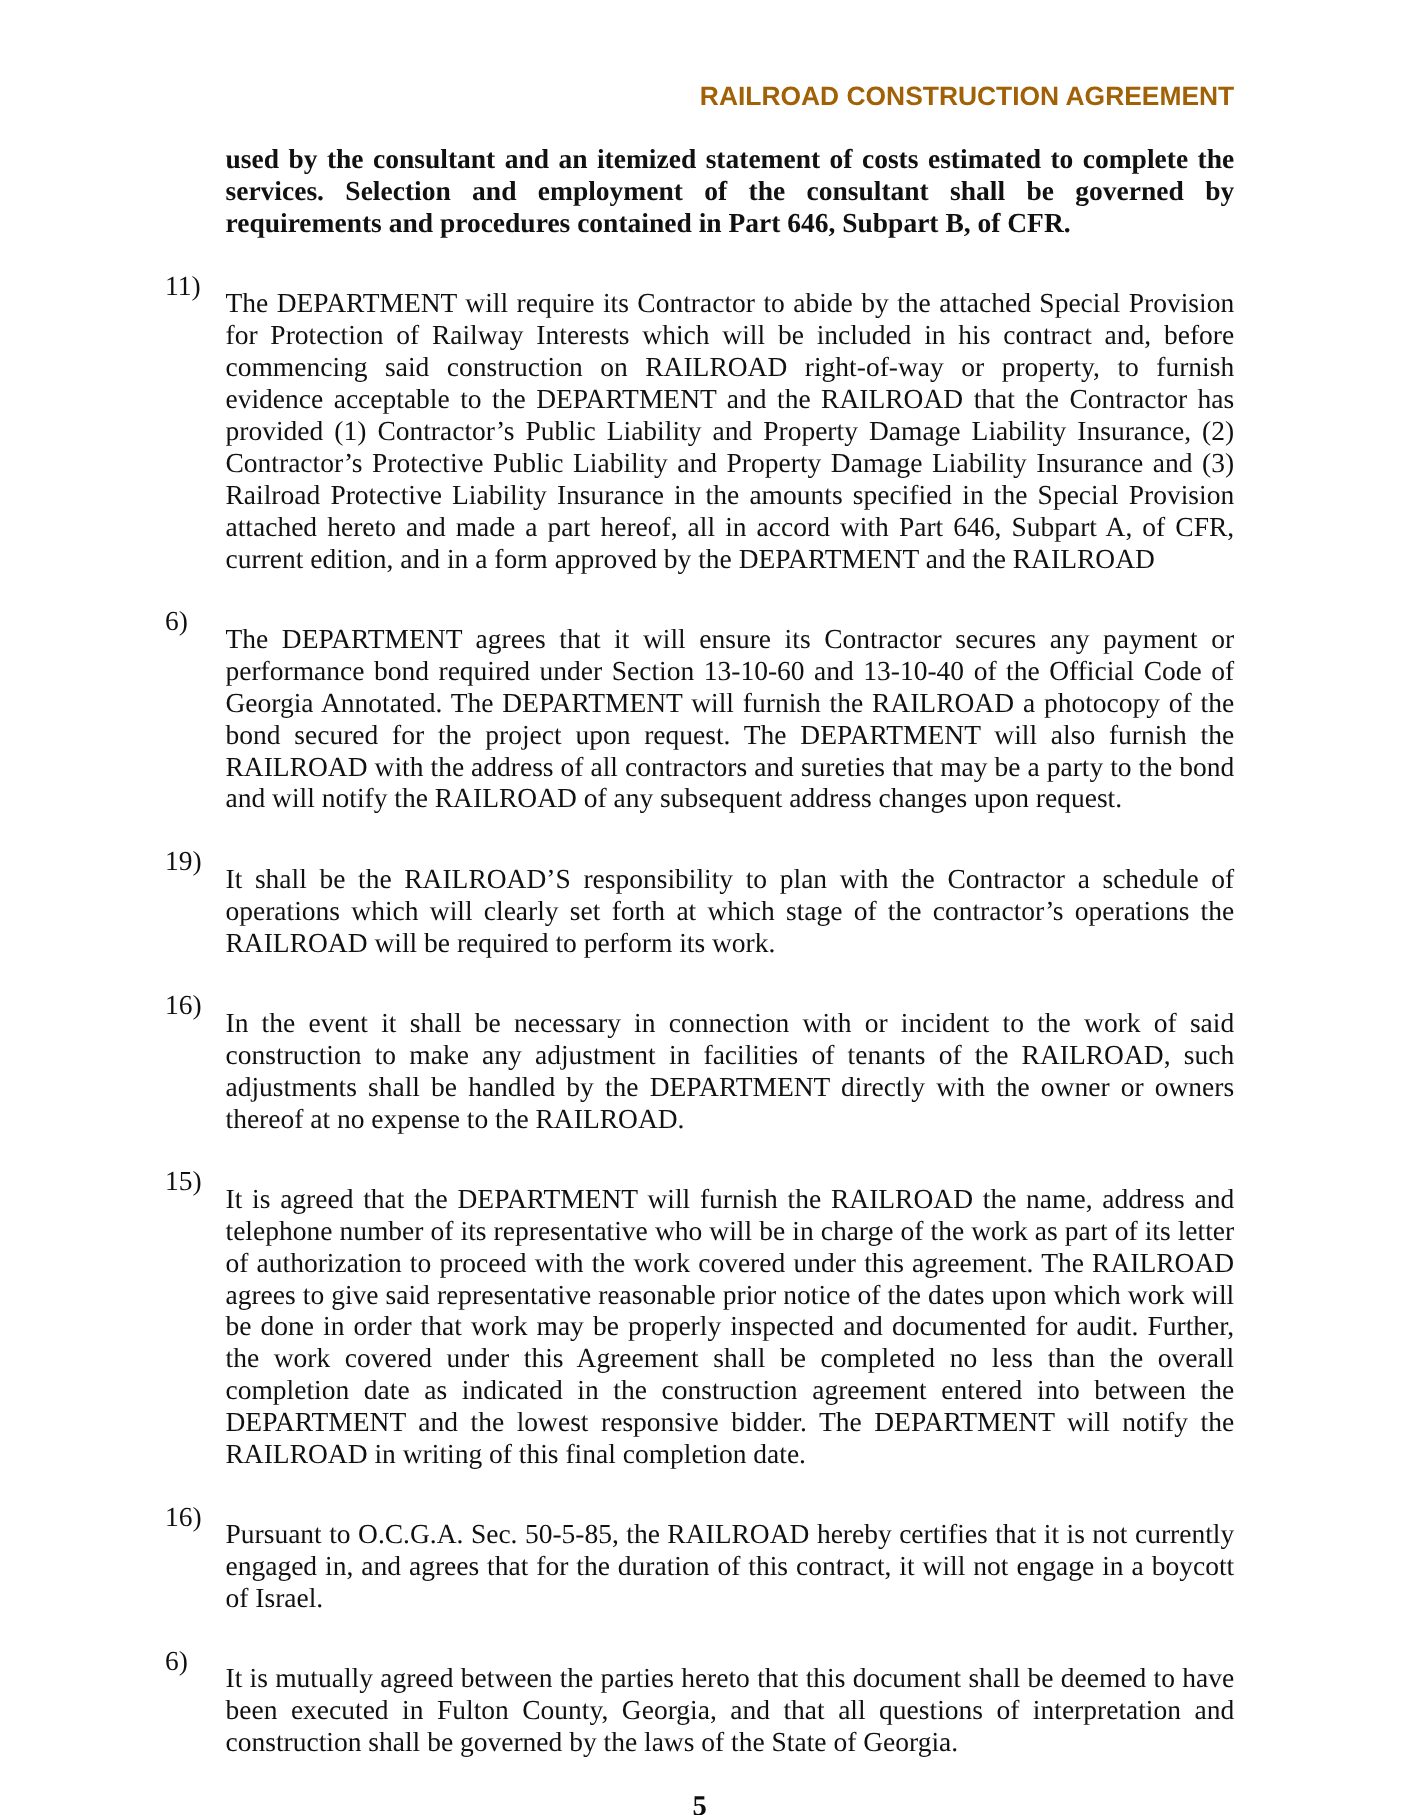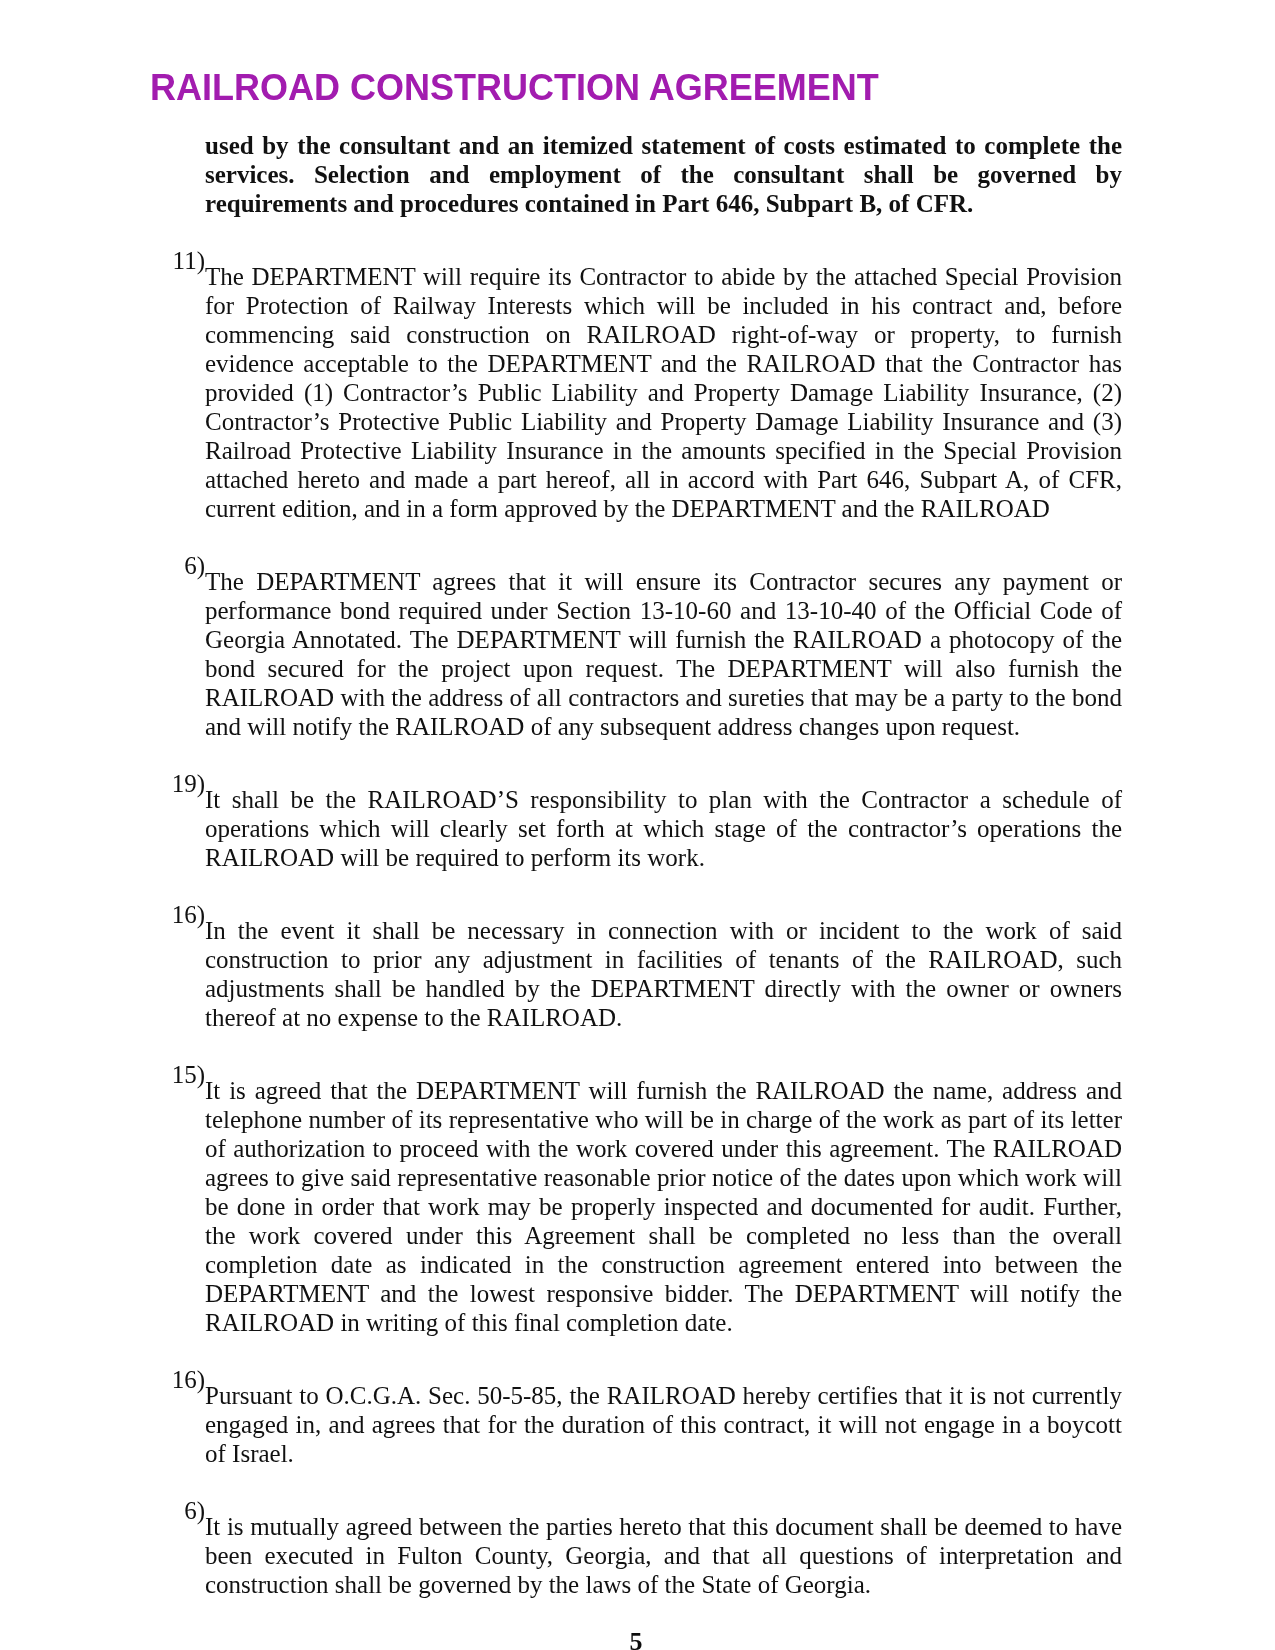--- a/index.html
+++ b/index.html
@@ -17,41 +17,41 @@
     font-family: "Liberation Serif", "DejaVu Serif", serif;
     font-size: 25px;
     line-height: 29px;
     box-sizing: border-box;
     padding: 70px 153px 0 150px;
     overflow: hidden;
   }
   .doc-title {
     font-family: "Liberation Sans", "DejaVu Sans", sans-serif;
     font-weight: bold;
-    font-size: 36px;
+    font-size: 24px;
     line-height: 35px;
-    text-align: left;
+    text-align: right;
     letter-spacing: 0px;
     margin: 0 0 26px 0;
-    color: #a21caf;
+    color: #a16207;
   }
   .intro-paragraph {
     margin: 16px 0 28px 55px;
     text-align: justify;
     font-weight: bold;
   }
   .agreement-item {
     display: flex;
     align-items: flex-start;
     margin: 0 0 28px 0;
   }
   .item-number {
     width: 55px;
     flex: 0 0 55px;
-    text-align: right;
+    text-align: left;
   }
   .item-text {
     flex: 1 1 auto;
     text-align: justify;
     margin-top: 16px;
   }
   .page-footer {
     margin-top: 28px;
     text-align: center;
   }
@@ -80,21 +80,21 @@
     <div class="item-text">The DEPARTMENT agrees that it will ensure its Contractor secures any payment or performance bond required under Section 13-10-60 and 13-10-40 of the Official Code of Georgia Annotated.  The DEPARTMENT will furnish the RAILROAD a photocopy of the bond secured for the project upon request.  The DEPARTMENT will also furnish the RAILROAD with the address of all contractors and sureties that may be a party to the bond and will notify the RAILROAD of any subsequent address changes upon request.</div>
   </div>
 
   <div class="agreement-item">
     <span class="item-number">19)</span>
     <div class="item-text">It shall be the RAILROAD’S responsibility to plan with the Contractor a schedule of operations which will clearly set forth at which stage of the contractor’s operations the RAILROAD will be required to perform its work.</div>
   </div>
 
   <div class="agreement-item">
     <span class="item-number">16)</span>
-    <div class="item-text">In the event it shall be necessary in connection with or incident to the work of said construction to prior any adjustment in facilities of tenants of the RAILROAD, such adjustments shall be handled by the DEPARTMENT directly with the owner or owners thereof at no expense to the RAILROAD.</div>
+    <div class="item-text">In the event it shall be necessary in connection with or incident to the work of said construction to make any adjustment in facilities of tenants of the RAILROAD, such adjustments shall be handled by the DEPARTMENT directly with the owner or owners thereof at no expense to the RAILROAD.</div>
   </div>
 
   <div class="agreement-item">
     <span class="item-number">15)</span>
     <div class="item-text">It is agreed that the DEPARTMENT will furnish the RAILROAD the name, address and telephone number of its representative who will be in charge of the work as part of its letter of authorization to proceed with the work covered under this agreement.  The RAILROAD agrees to give said representative reasonable prior notice of the dates upon which work will be done in order that work may be properly inspected and documented for audit.  Further, the work covered under this Agreement shall be completed no less than the overall completion date as indicated in the construction agreement entered into between the DEPARTMENT and the lowest responsive bidder.  The DEPARTMENT will notify the RAILROAD in writing of this final completion date.</div>
   </div>
 
   <div class="agreement-item">
     <span class="item-number">16)</span>
     <div class="item-text">Pursuant to O.C.G.A. Sec. 50-5-85, the RAILROAD hereby certifies that it is not currently engaged in, and agrees that for the duration of this contract, it will not engage in a boycott of Israel.</div>

